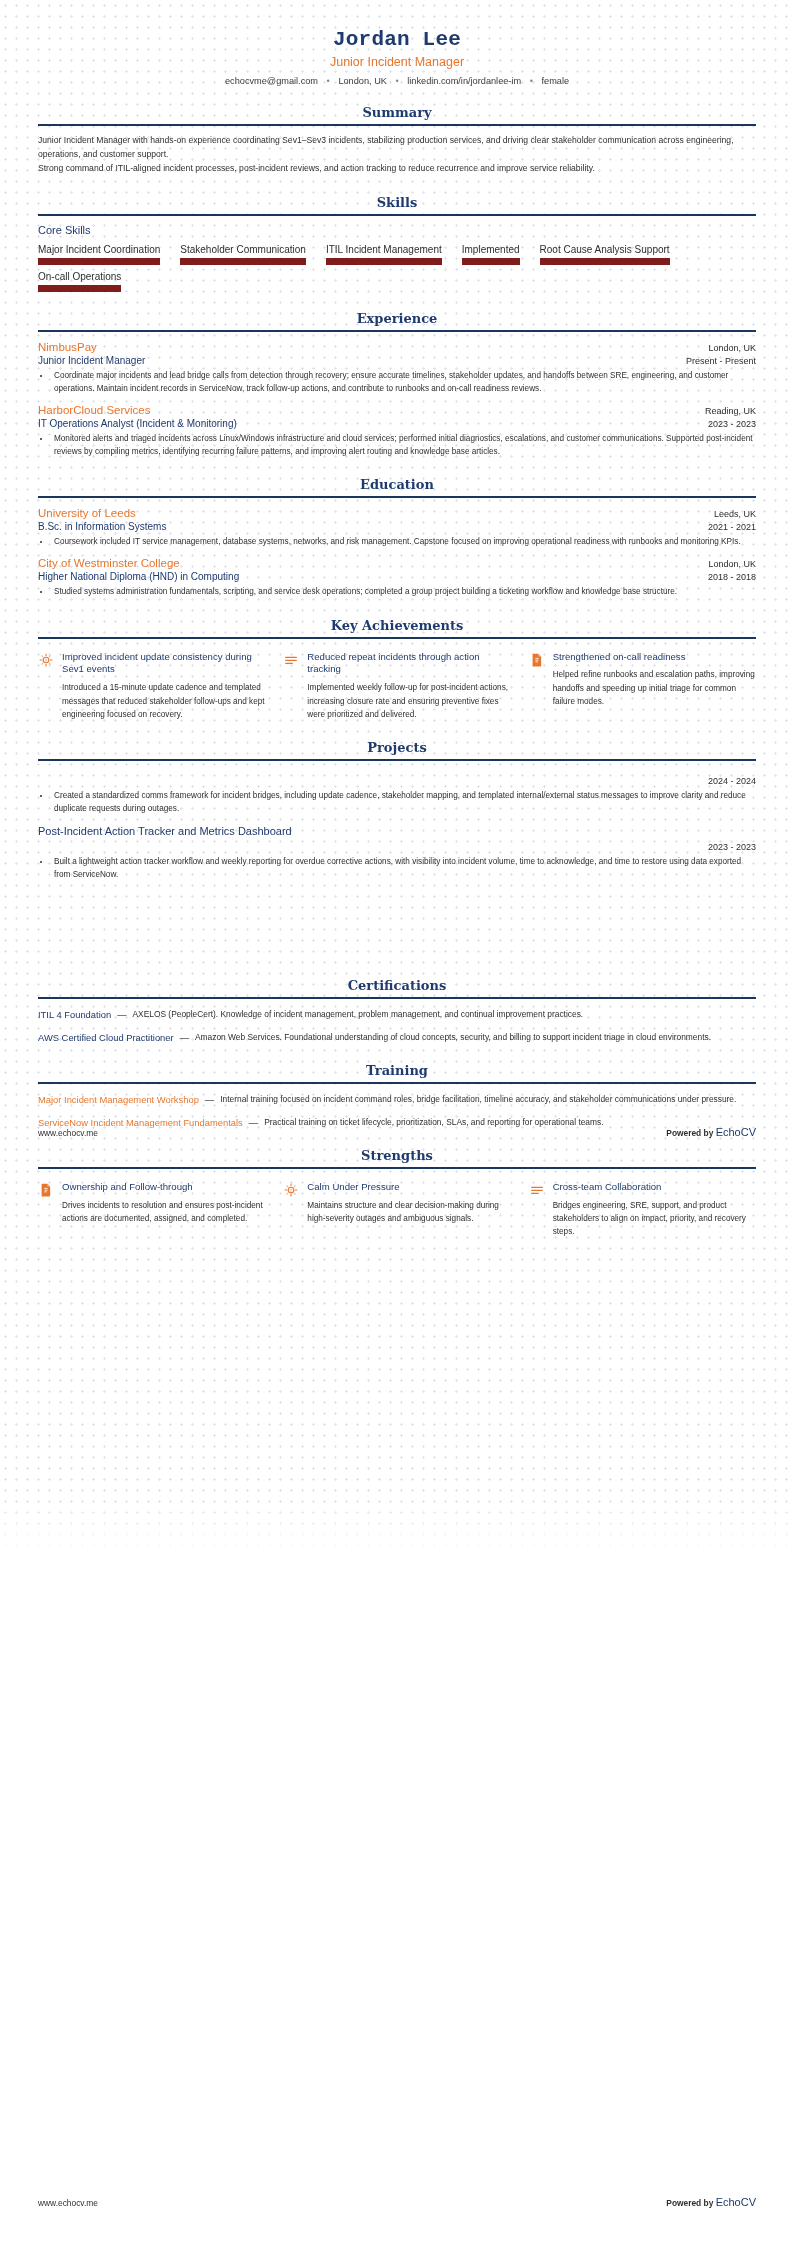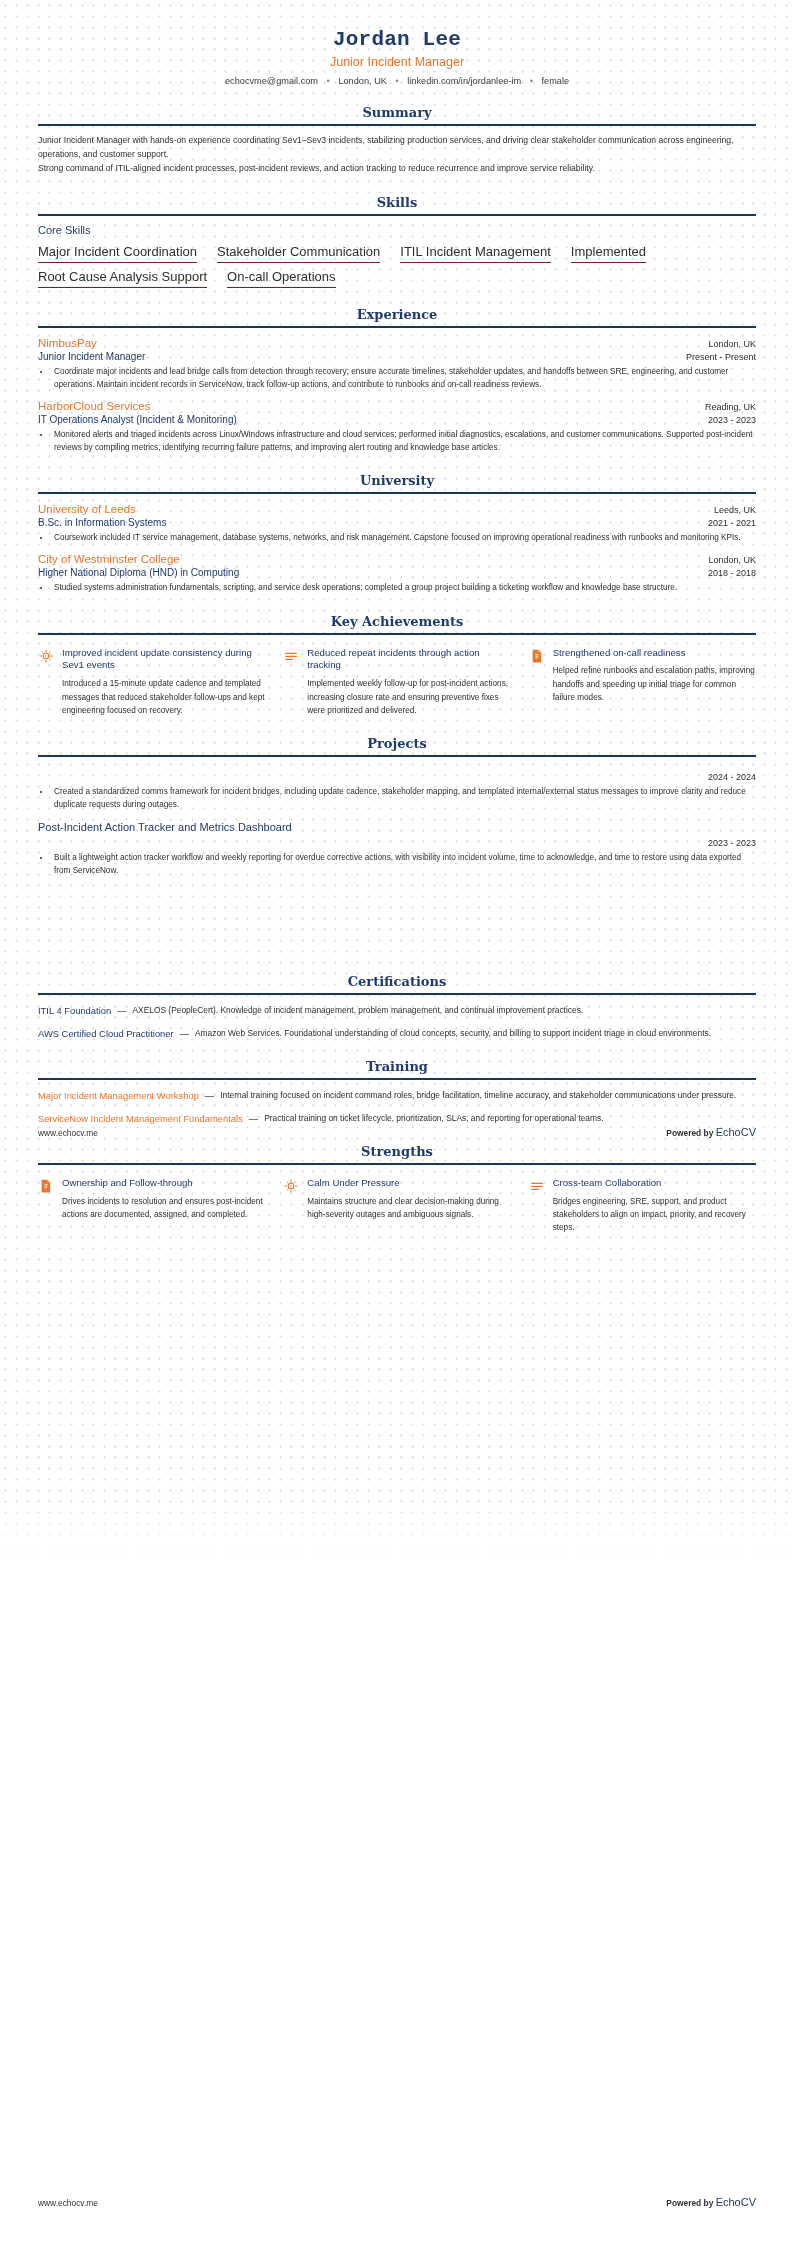--- a/index.html
+++ b/index.html
@@ -72,23 +72,23 @@
 
   
   .skills { padding-top: 8px; }
   .skills-group-title {
     font-size: 11px;
     color: #1f3a6e;
     margin-bottom: 8px;
   }
   .chips { display: flex; flex-wrap: wrap; gap: 6px 20px; }
   .chip {
-    font-size: 13px;
-    color: #2e2e2e;
-    border-bottom: 1px solid #7f1d1d;
+    font-size: 10px;
+    color: #2e2e2e;
+    border-bottom: 7px solid #7f1d1d;
     padding-bottom: 3px;
     white-space: nowrap;
   }
 
   
   .entry { padding-top: 9px; }
   .entry-row {
     display: flex;
     justify-content: space-between;
     align-items: baseline;
@@ -261,21 +261,21 @@
           <span class="role">IT Operations Analyst (Incident &amp; Monitoring)</span>
           <span class="dates">2023 - 2023</span>
         </div>
         <ul class="bullets">
           <li>Monitored alerts and triaged incidents across Linux/Windows infrastructure and cloud services; performed initial diagnostics, escalations, and customer communications. Supported post-incident reviews by compiling metrics, identifying recurring failure patterns, and improving alert routing and knowledge base articles.</li>
         </ul>
       </div>
     </div>
 
     <div class="sec">
-      <div class="sec-title">University</div>
+      <div class="sec-title">Education</div>
       <div class="rule"></div>
 
       <div class="entry">
         <div class="entry-row">
           <span class="org">University of Leeds</span>
           <span class="loc">Leeds, UK</span>
         </div>
         <div class="entry-row">
           <span class="role">B.Sc. in Information Systems</span>
           <span class="dates">2021 - 2021</span>

